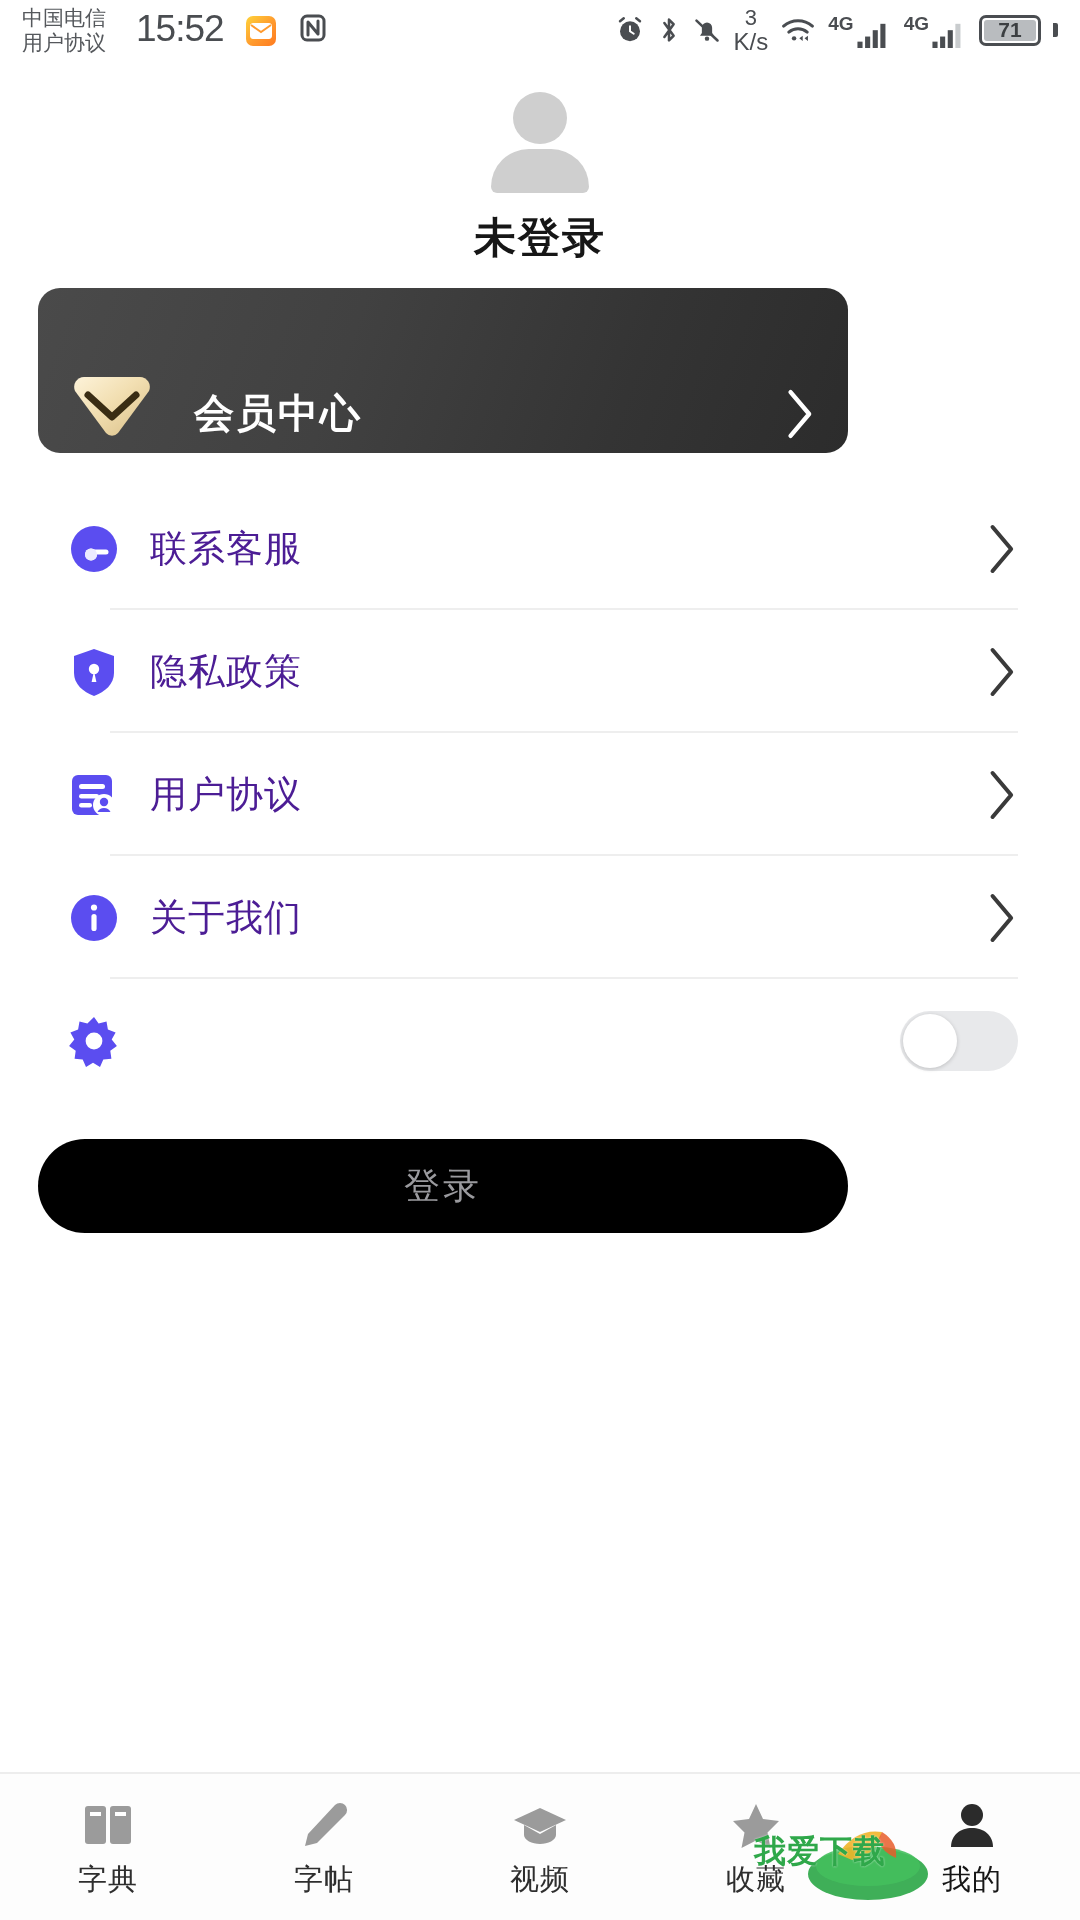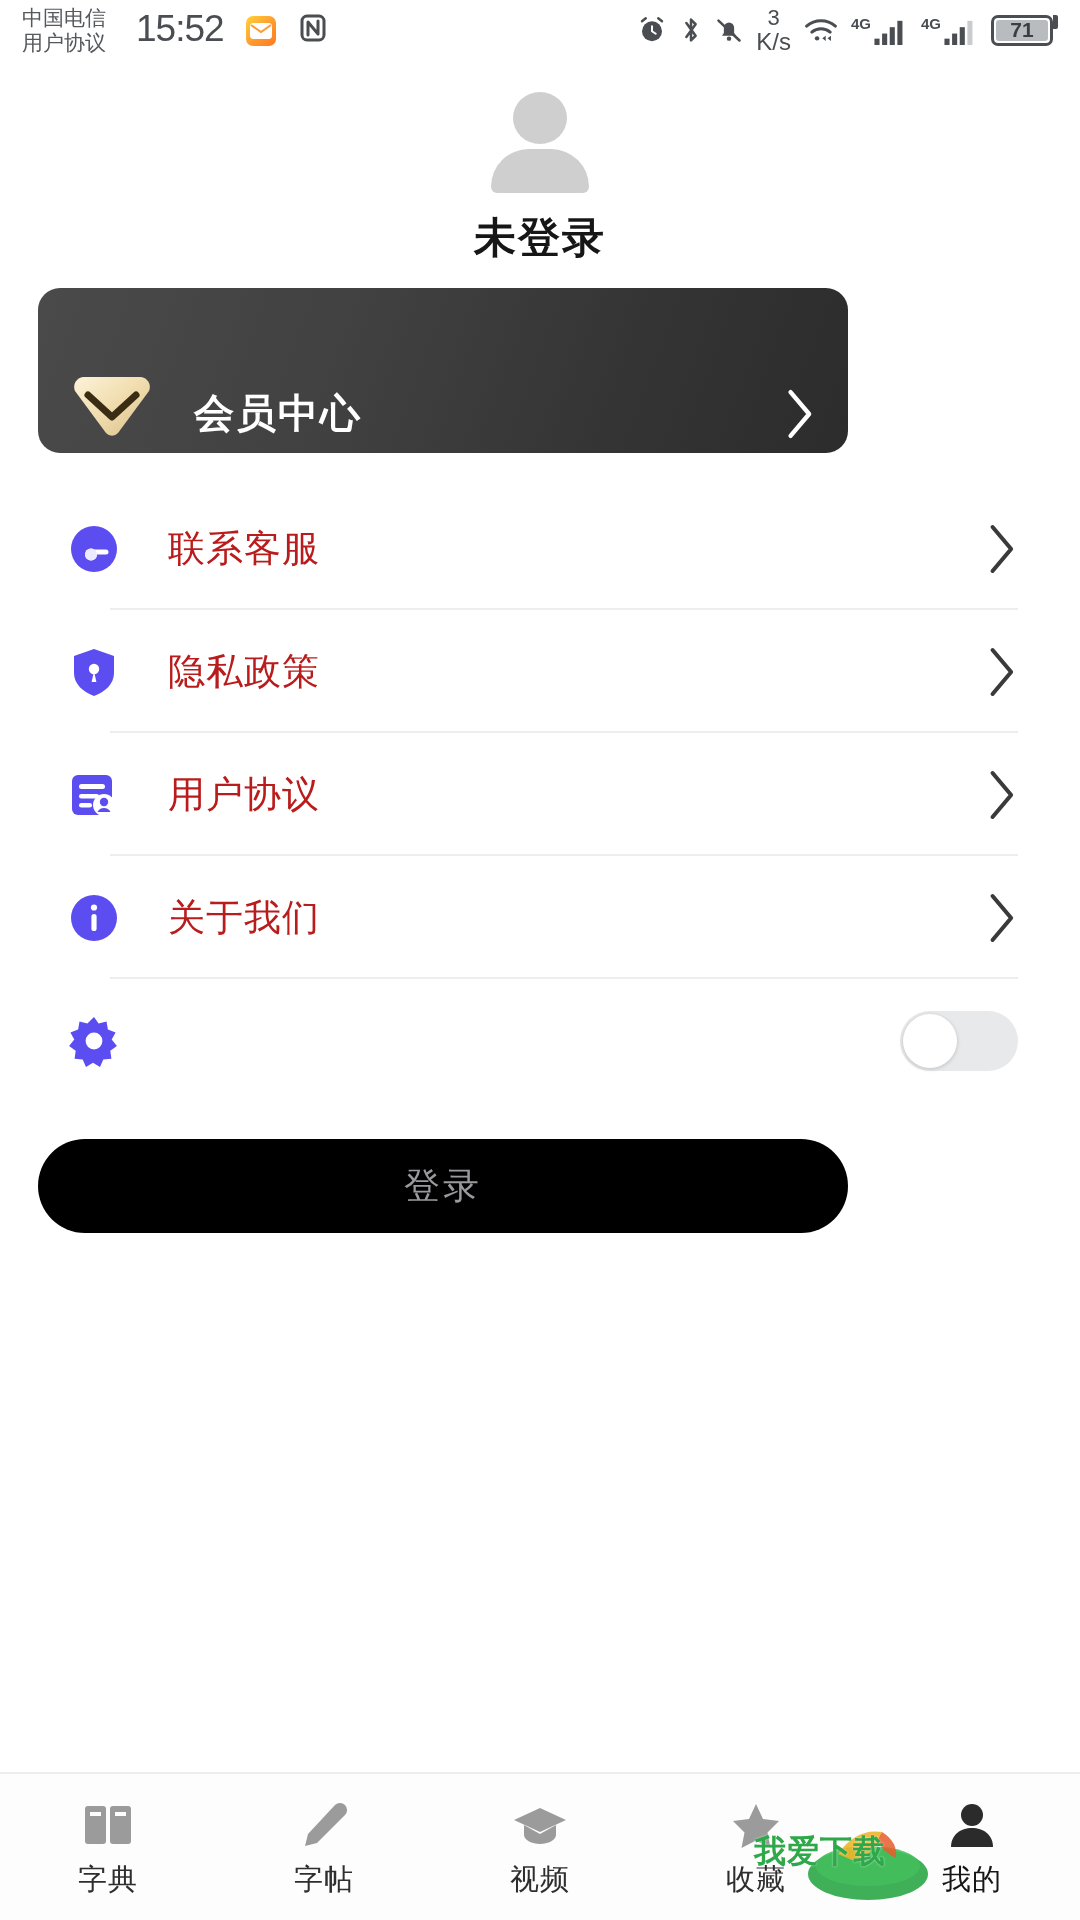--- a/index.html
+++ b/index.html
@@ -28,23 +28,23 @@
     display:flex; align-items:center; justify-content:center;
   }
   .nfc-ico { margin-left:10px; font-size:30px; font-weight:700; color:#4a4d51; line-height:1; margin-top:1px;}
   .sb-right { margin-left:auto; display:flex; align-items:center; gap:13px; }
   .sb-right svg { display:block; }
   .netspeed { display:flex; flex-direction:column; align-items:center; justify-content:center;
               color:#4a4d51; line-height:1.0; }
   .netspeed .n { font-size:22px; font-weight:400; }
   .netspeed .u { font-size:24px; font-weight:400; margin-top:1px; }
   .sig-group { display:flex; align-items:flex-end; gap:3px; }
-  .g4 { font-size:15px; font-weight:600; color:#4a4d51; margin-bottom:13px; }
+  .g4 { font-size:19px; font-weight:600; color:#4a4d51; margin-bottom:13px; }
   .battery {
-    display:flex; gap:0;
+    display:flex; align-items:center; gap:12px;
   }
   .batt-body {
     width:62px; height:31px; border:3px solid #4a4d51; border-radius:7px;
     display:flex; align-items:center; justify-content:center; position:relative;
   }
   .batt-fill {
     position:absolute; left:2px; top:2px; bottom:2px; width:52px;
     background:#b9bcbf; border-radius:3px;
   }
   .batt-txt { position:relative; font-size:21px; font-weight:600; color:#3c3f42; z-index:2; }
@@ -83,21 +83,21 @@
   .chev { display:block; }
 
   
   .menu { position:absolute; left:0; top:487px; width:1080px; }
   .row {
     position:relative; height:123px; display:flex; align-items:center;
     padding:0 62px 0 66px;
   }
   .row .ico { width:56px; height:56px; flex:0 0 auto; display:flex; align-items:center; justify-content:center; }
   .row .label {
-    margin-left:46px; font-size:37px; color:#b91c1c; font-weight:400; letter-spacing:1px;
+    margin-left:28px; font-size:37px; color:#4c1d95; font-weight:400; letter-spacing:1px;
   }
   .row .tail { margin-left:auto; display:flex; align-items:center; }
   .divider {
     position:absolute; left:110px; right:62px; bottom:0; height:2px;
     background:#eeeeee;
   }
   .toggle {
     width:118px; height:60px; border-radius:30px; background:#e8e9eb;
     position:relative; display:flex; align-items:center;
   }

